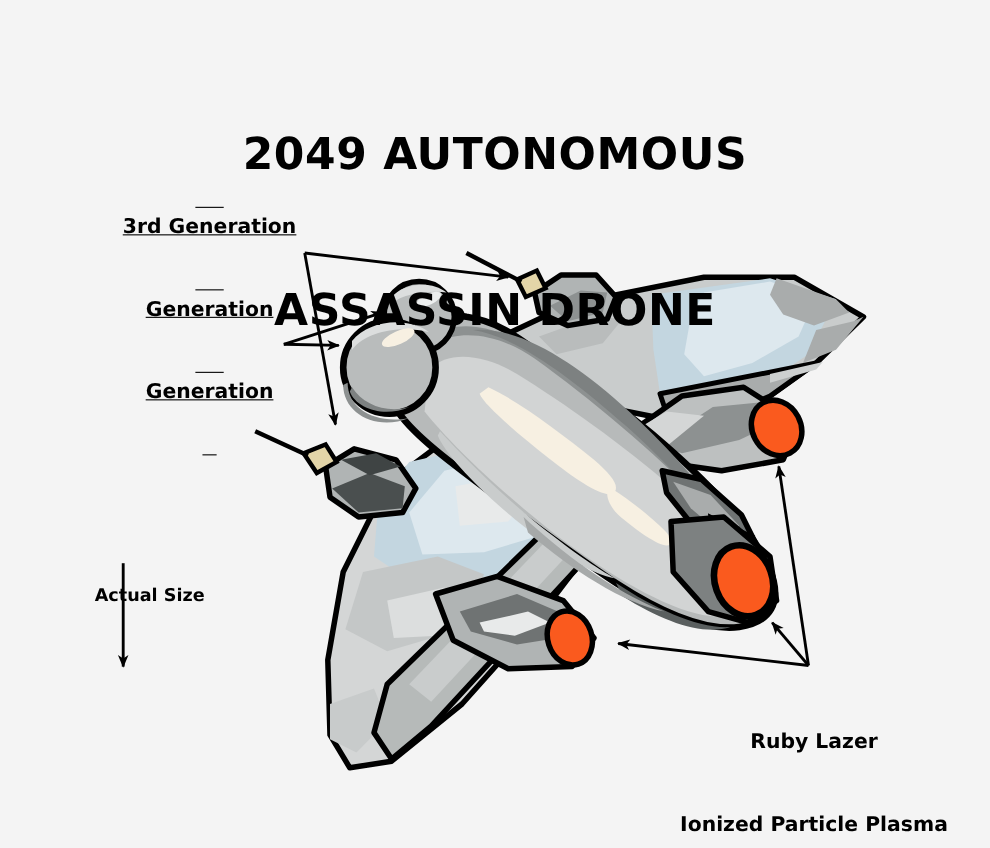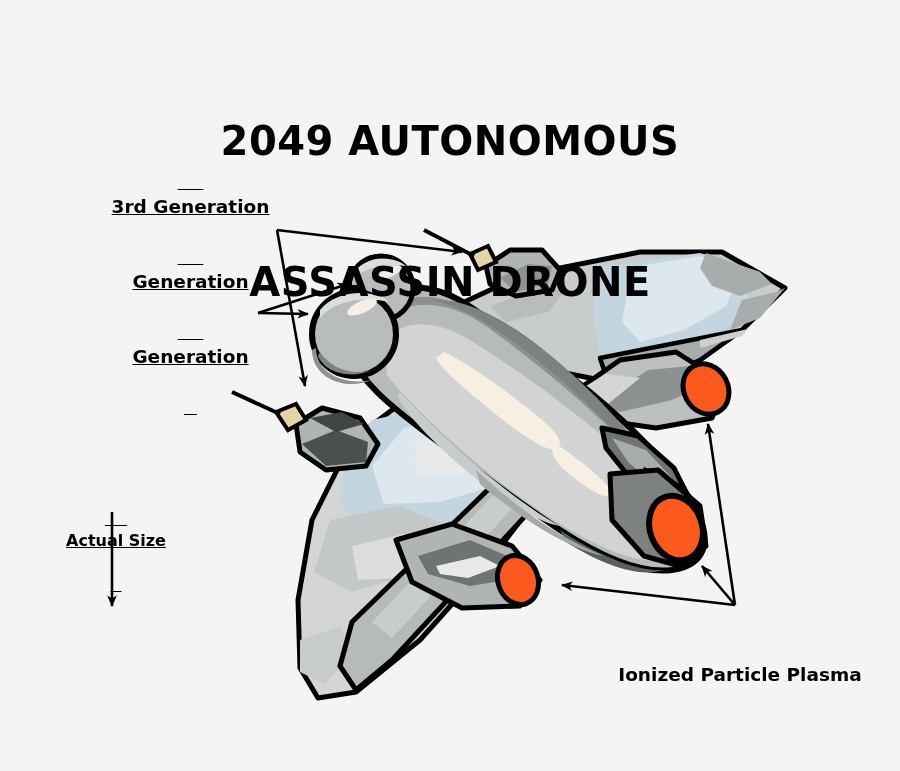--- a/index.html
+++ b/index.html
@@ -30,21 +30,21 @@
   
   .callout{
     font-family:"DejaVu Sans", sans-serif;
     font-weight:700;
     font-size:18.5px;
     line-height:25px;
     text-align:center;
   }
   #label-injectors{left:88px;top:144px;width:205px;text-decoration:underline;}
   #label-cameras{left:78px;top:296px;width:195px;}
-  #label-actual{left:46px;top:486px;width:140px;text-align:center;font-size:16px;line-height:22px;text-decoration:underline;}
+  #label-actual{left:46px;top:486px;width:140px;text-align:right;font-size:16px;line-height:22px;}
   #label-engine{left:590px;top:612px;width:300px;}
   .callout .cline{display:block;}
 </style>
 </head>
 <body>
 
 <div id="stage">
 
   <svg id="art" viewBox="0 0 900 771" xmlns="http://www.w3.org/2000/svg">
     <defs>
@@ -211,17 +211,18 @@
     <span class="cline">Generation</span>
     <span class="cline">Generation</span>
   </div>
 
 
   <div class="txt callout" id="label-actual">
     <span class="cline">Actual Size</span>
   </div>
 
   <div class="txt callout" id="label-engine">
+    <span class="cline">Ruby Lazer</span>
     <span class="cline">Ionized Particle Plasma</span>
     
   </div>
 
 </div>
 
 </body></html>

